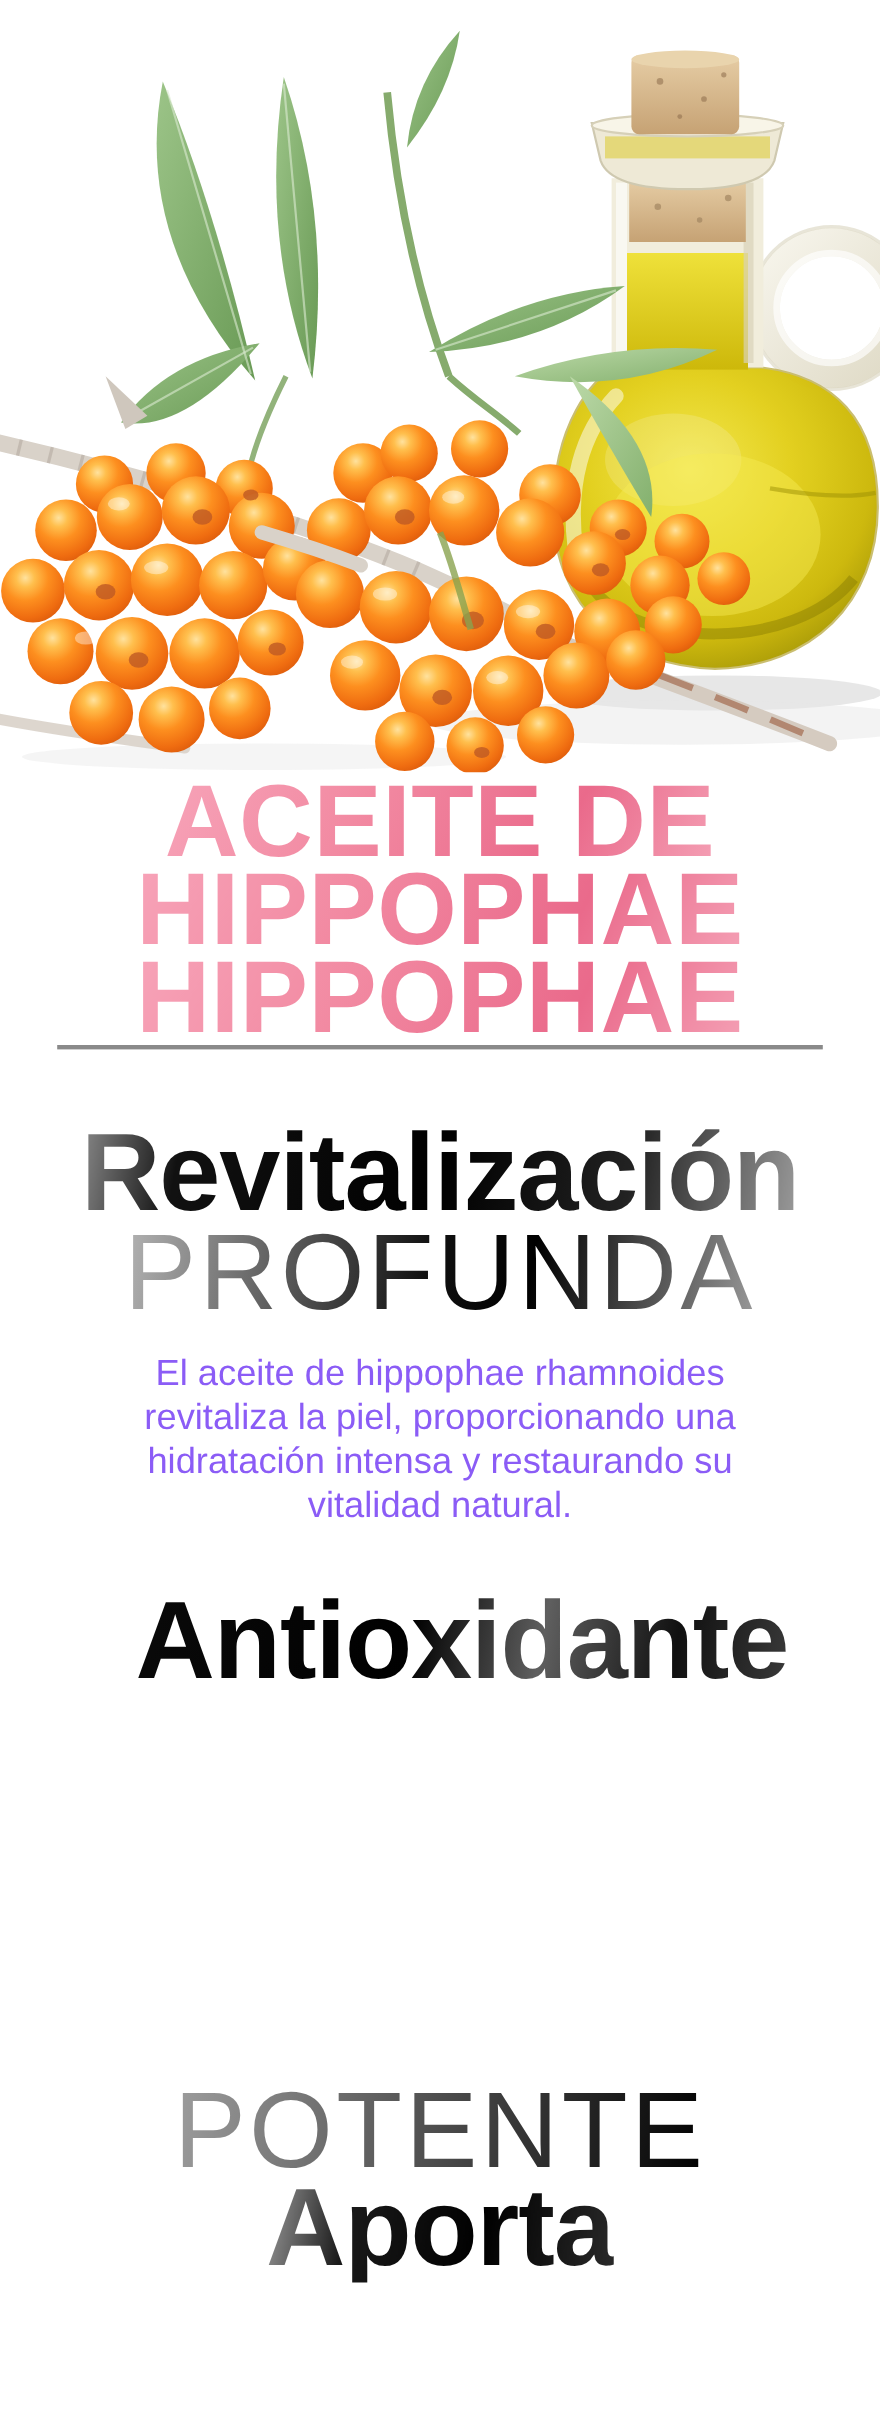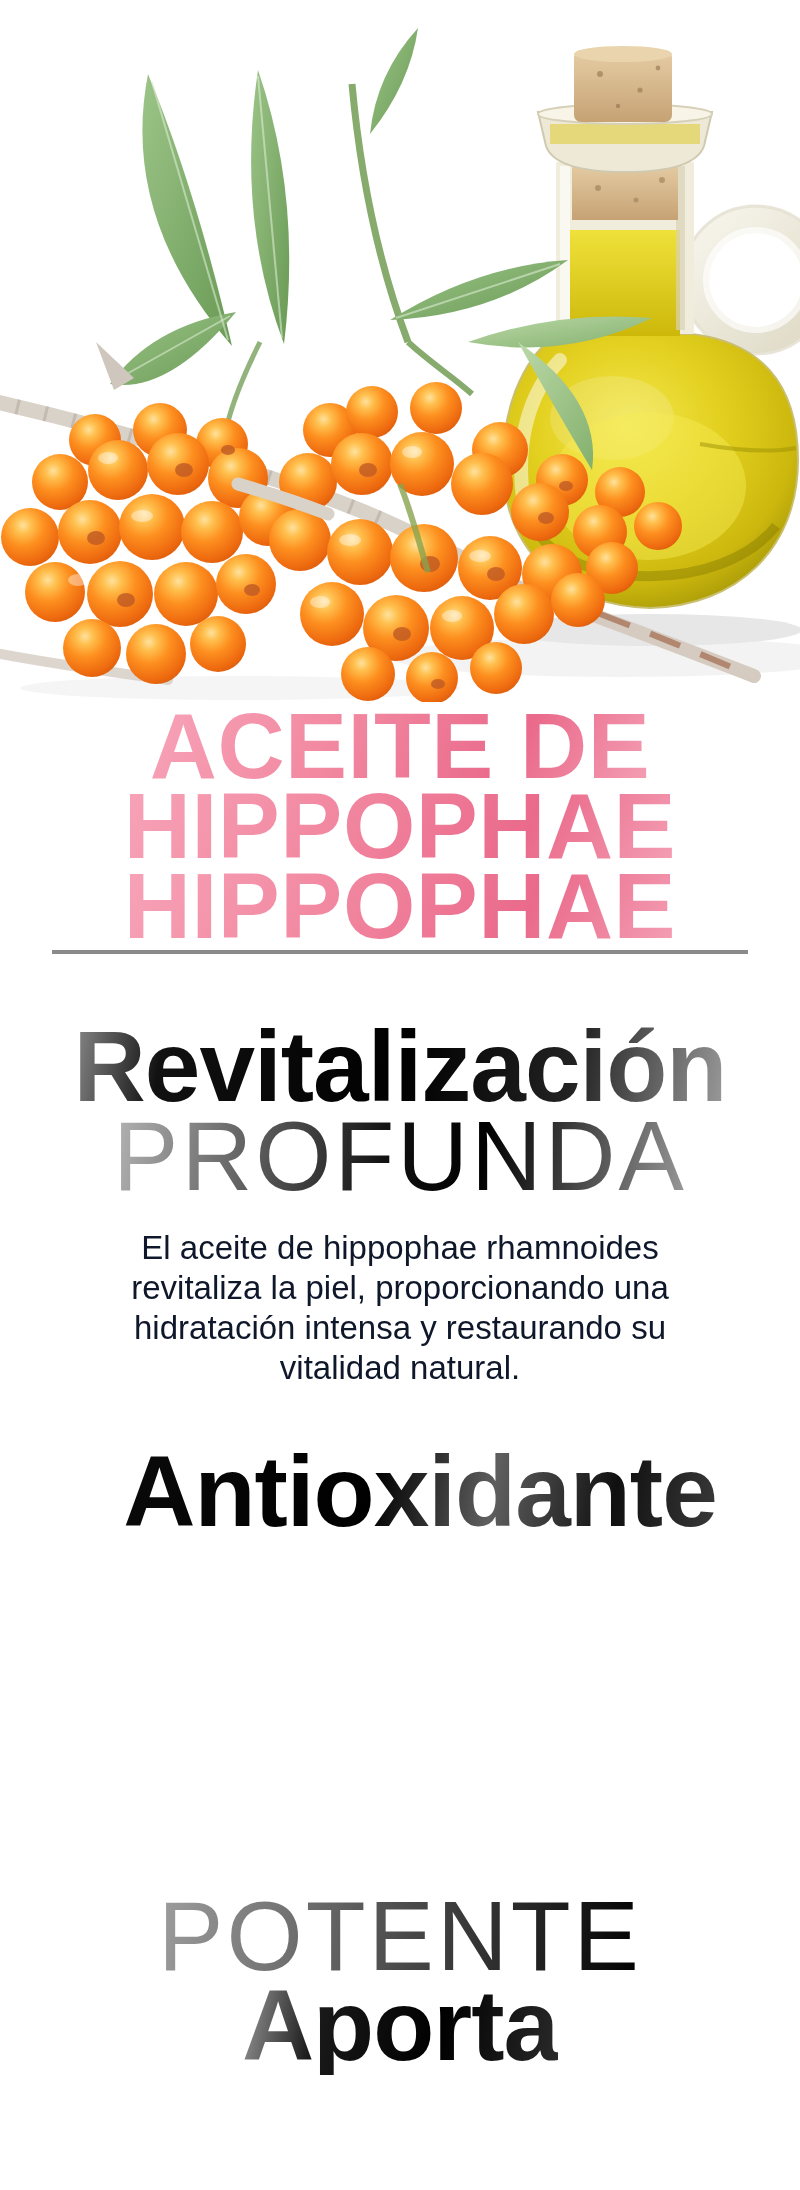--- a/index.html
+++ b/index.html
@@ -16,21 +16,21 @@
   
   .h-bold{font-weight:700;font-size:100px;line-height:100px;letter-spacing:-1px;}
   .h-light{font-weight:400;font-size:98px;line-height:100px;letter-spacing:3px;}
   .gtxt{display:inline-block;-webkit-background-clip:text;background-clip:text;color:transparent;}
   .g-rev   {background-image:linear-gradient(100deg,#8a8a8a 0%,#111 14%,#000 50%,#222 76%,#9c9c9c 100%);}
   .g-anti  {background-image:linear-gradient(100deg,#0a0a0a 0%,#000 42%,#5f5f5f 62%,#101010 82%,#3a3a3a 100%);}
   .g-nat   {background-image:linear-gradient(100deg,#9e9e9e 0%,#1a1a1a 24%,#000 62%,#2a2a2a 100%);}
   .g-lightA{background-image:linear-gradient(100deg,#b5b5b5 0%,#6e6e6e 20%,#111 48%,#000 64%,#9a9a9a 100%);}
   .g-brillo{background-image:linear-gradient(100deg,#9e9e9e 0%,#4f4f4f 48%,#000 100%);}
   
-  .copy{font-size:33px;line-height:40px;color:#0f172a;}
+  .copy{font-size:33px;line-height:40px;color:#8b5cf6;}
   .copy p{margin:0 auto;}
   .w620 p{max-width:620px;}
   .w745 p{max-width:745px;}
   .t-rev{top:1004px;} .t-prof{top:1094px;} .t-p1{top:1216px;}
   .t-anti{top:1429px;padding-left:40px;} .t-pot{top:1516px;} .t-p2{top:1636px;}
   .t-brillo{top:1874px;} .t-nat{top:1963px;} .t-p3{top:2086px;}
 </style>
 </head>
 <body>
 

